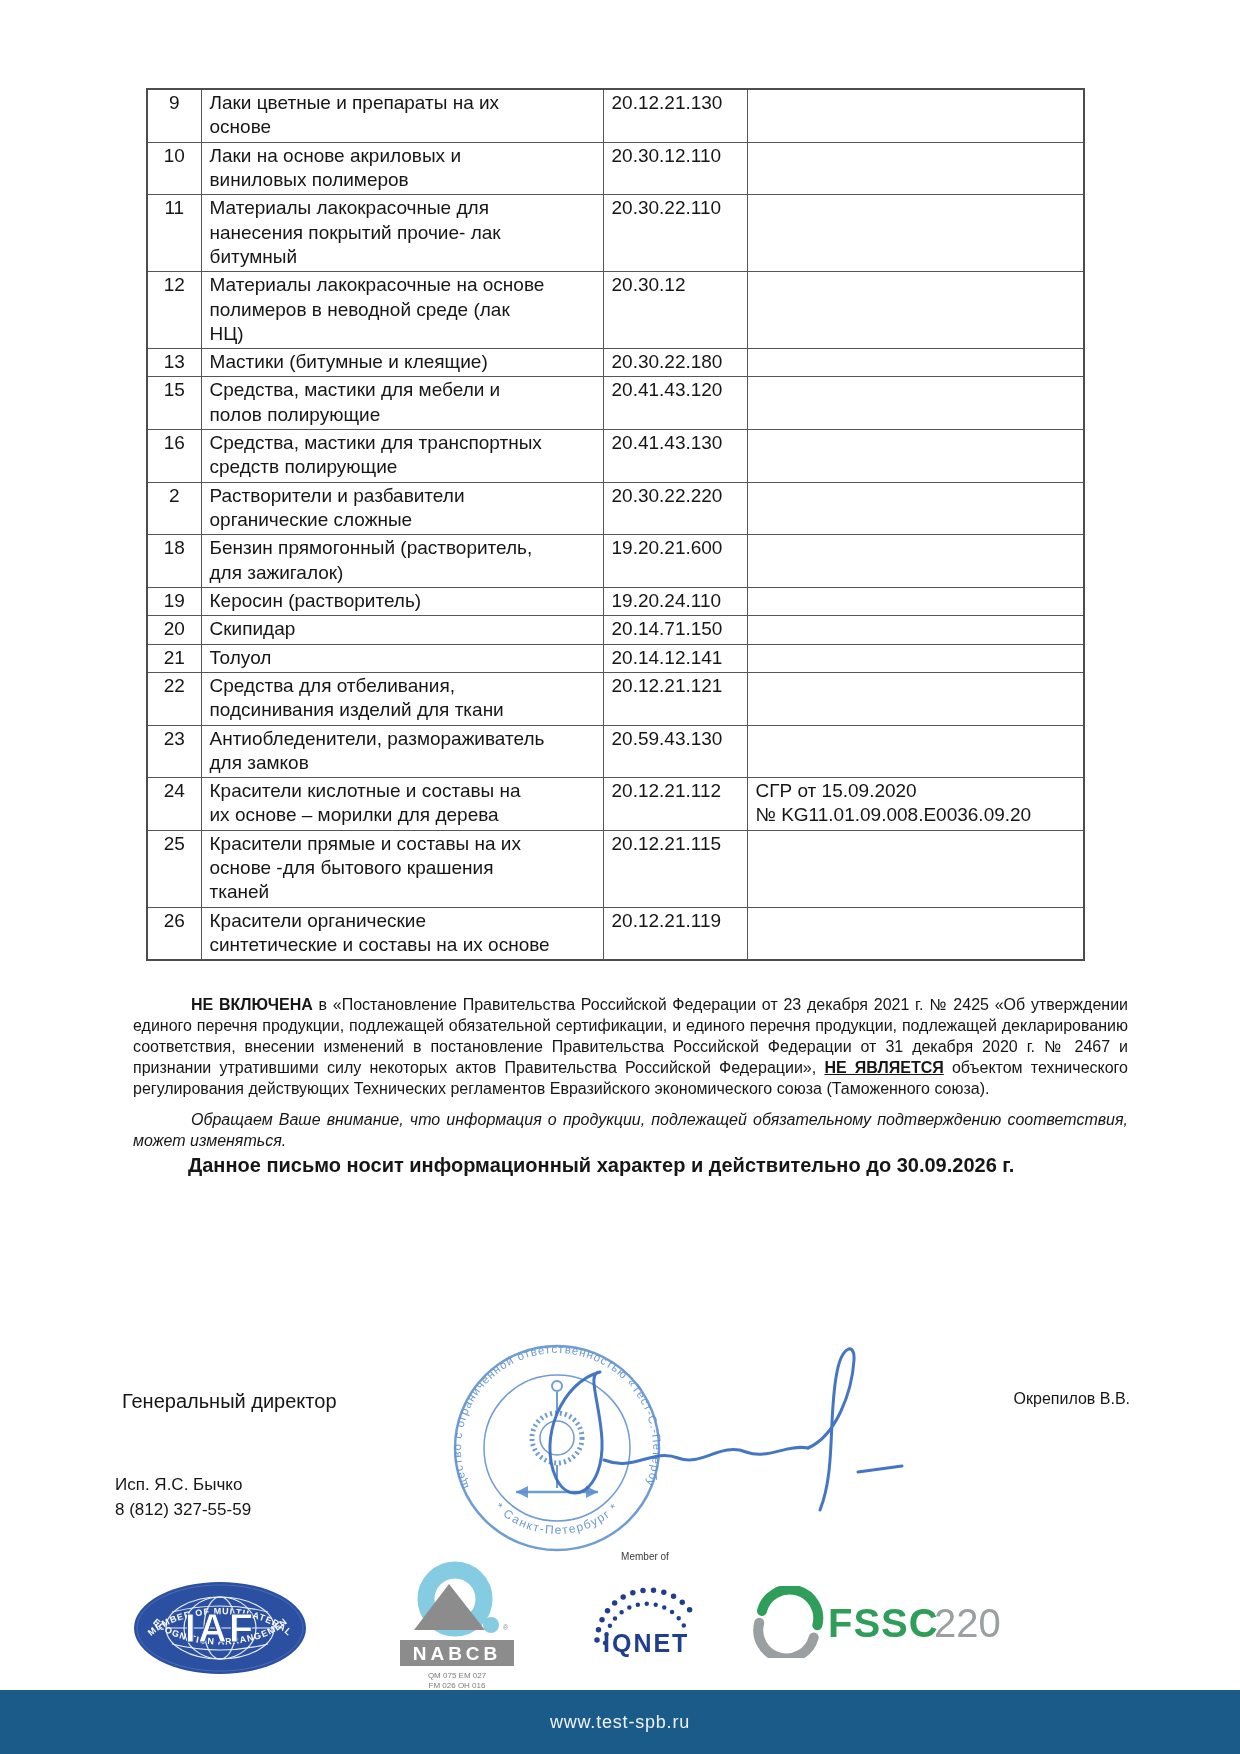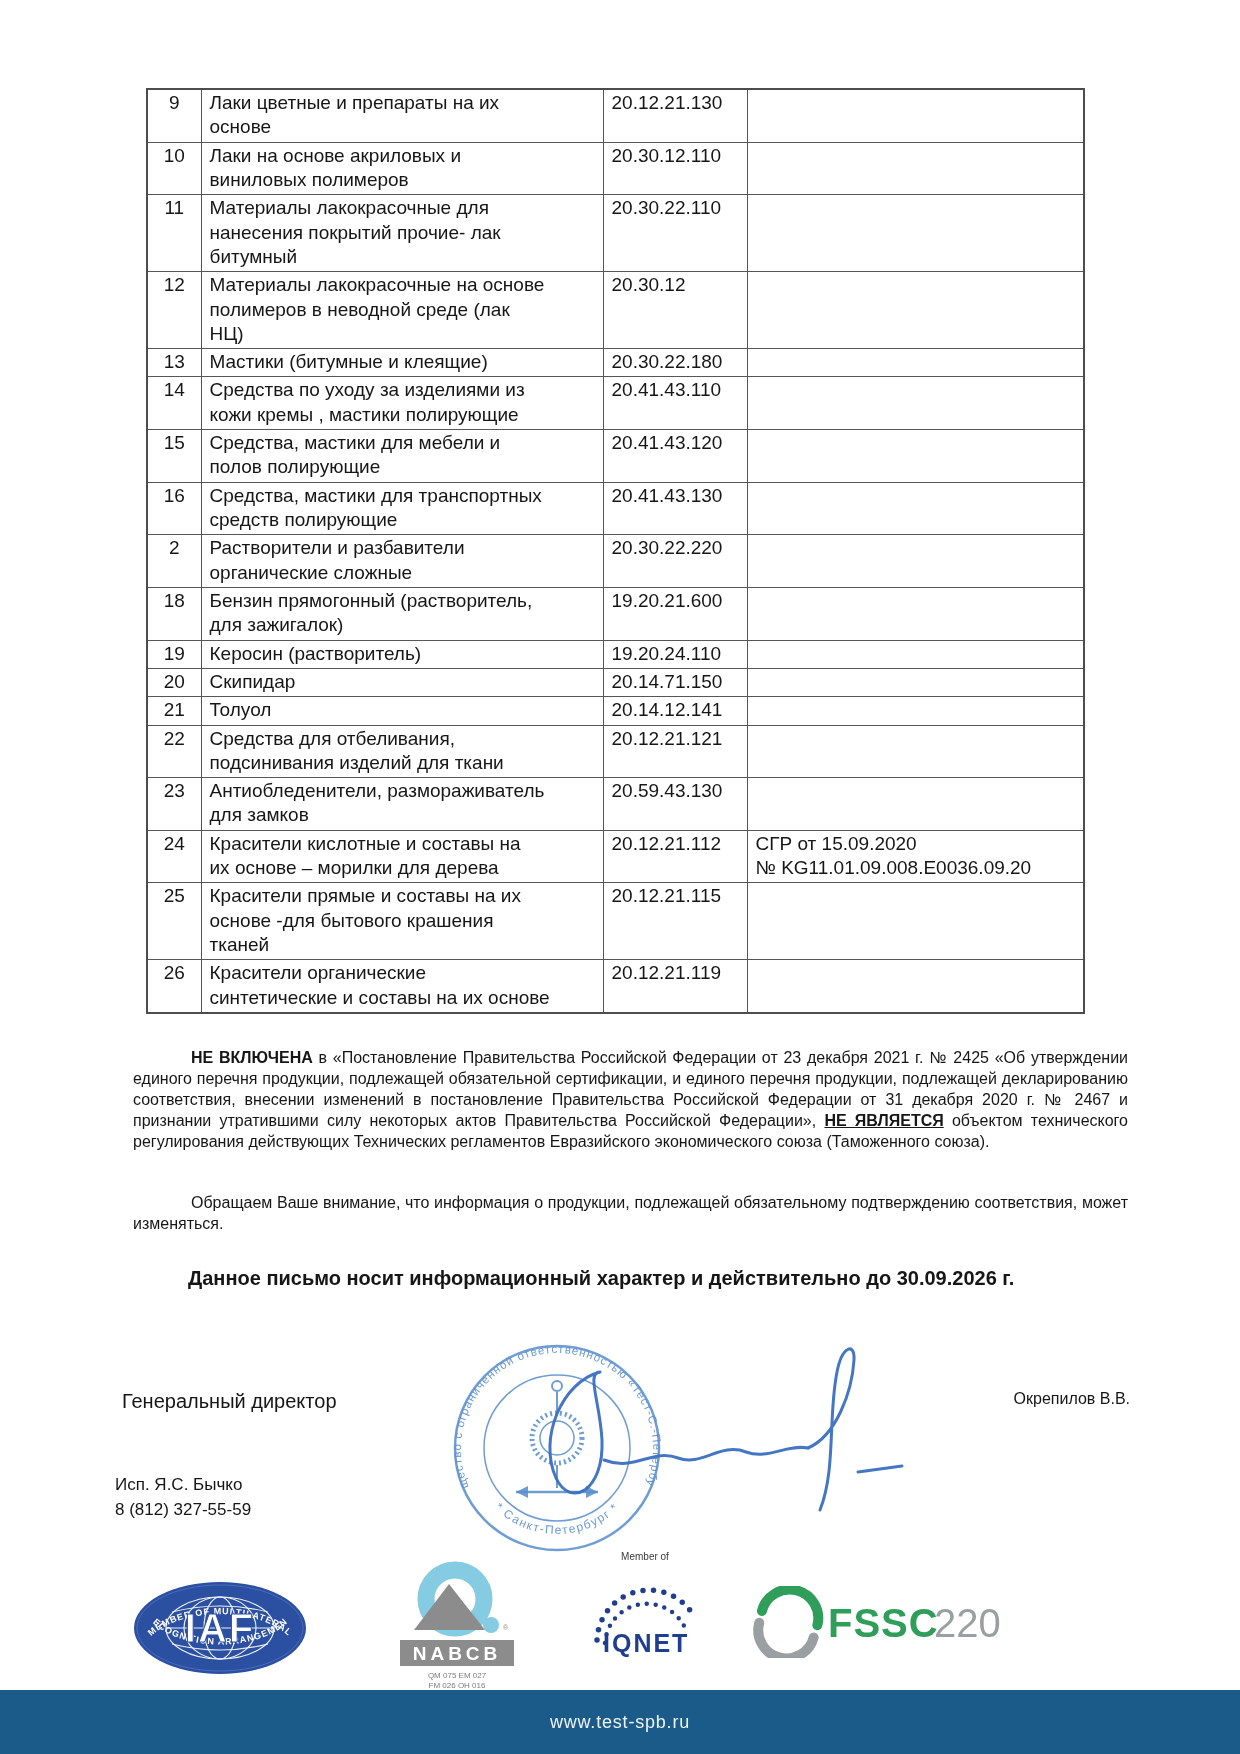--- a/index.html
+++ b/index.html
@@ -10,22 +10,22 @@
   table.products{border-collapse:collapse;margin:88px 0 0 146px;width:937px;table-layout:fixed;
                  border:2px solid #4d4d4d;}
   table.products td{border:1px solid #565656;vertical-align:top;font-size:19px;line-height:1.28;
                     padding:1px 8px 2px;white-space:pre-line;}
   td.c-num{text-align:center;padding-left:2px;padding-right:2px;}
   td.c-code{}
 
   
   .text-block{margin:34px 112px 0 133px;}
   .para{margin:0;font-size:16px;line-height:1.31;text-align:justify;text-indent:58px;}
-  .para.p2{margin-top:40px;}
-  .para.p3{margin-top:30px;font-weight:bold;text-indent:55px;font-size:20px;}
+  .para.p2{margin-top:10px;font-style:italic;}
+  .para.p3{font-weight:bold;text-indent:55px;font-size:20px;}
   .para b.u{text-decoration:underline;}
 
   
   .sig-title{position:absolute;left:122px;top:1390px;font-size:20px;}
   .sig-name{position:absolute;right:110px;top:1390px;font-size:16px;}
   .executor{position:absolute;left:115px;top:1472px;font-size:17px;line-height:25px;}
   .stamp-svg{position:absolute;left:390px;top:1320px;}
 
   
   .logo{position:absolute;}
@@ -79,27 +79,20 @@
           <td class="c-name">Материалы лакокрасочные на основе
 полимеров  в неводной среде (лак
 НЦ)</td>
           <td class="c-code">20.30.12</td>
           <td class="c-note"></td>
         </tr>
       <tr>
           <td class="c-num">13</td>
           <td class="c-name">Мастики (битумные и клеящие)</td>
           <td class="c-code">20.30.22.180</td>
-          <td class="c-note"></td>
-        </tr>
-      <tr>
-          <td class="c-num">14</td>
-          <td class="c-name">Средства  по уходу за изделиями из
-кожи кремы , мастики полирующие</td>
-          <td class="c-code">20.41.43.110</td>
           <td class="c-note"></td>
         </tr>
       <tr>
           <td class="c-num">15</td>
           <td class="c-name">Средства, мастики для мебели и
 полов полирующие</td>
           <td class="c-code">20.41.43.120</td>
           <td class="c-note"></td>
         </tr>
       <tr>

